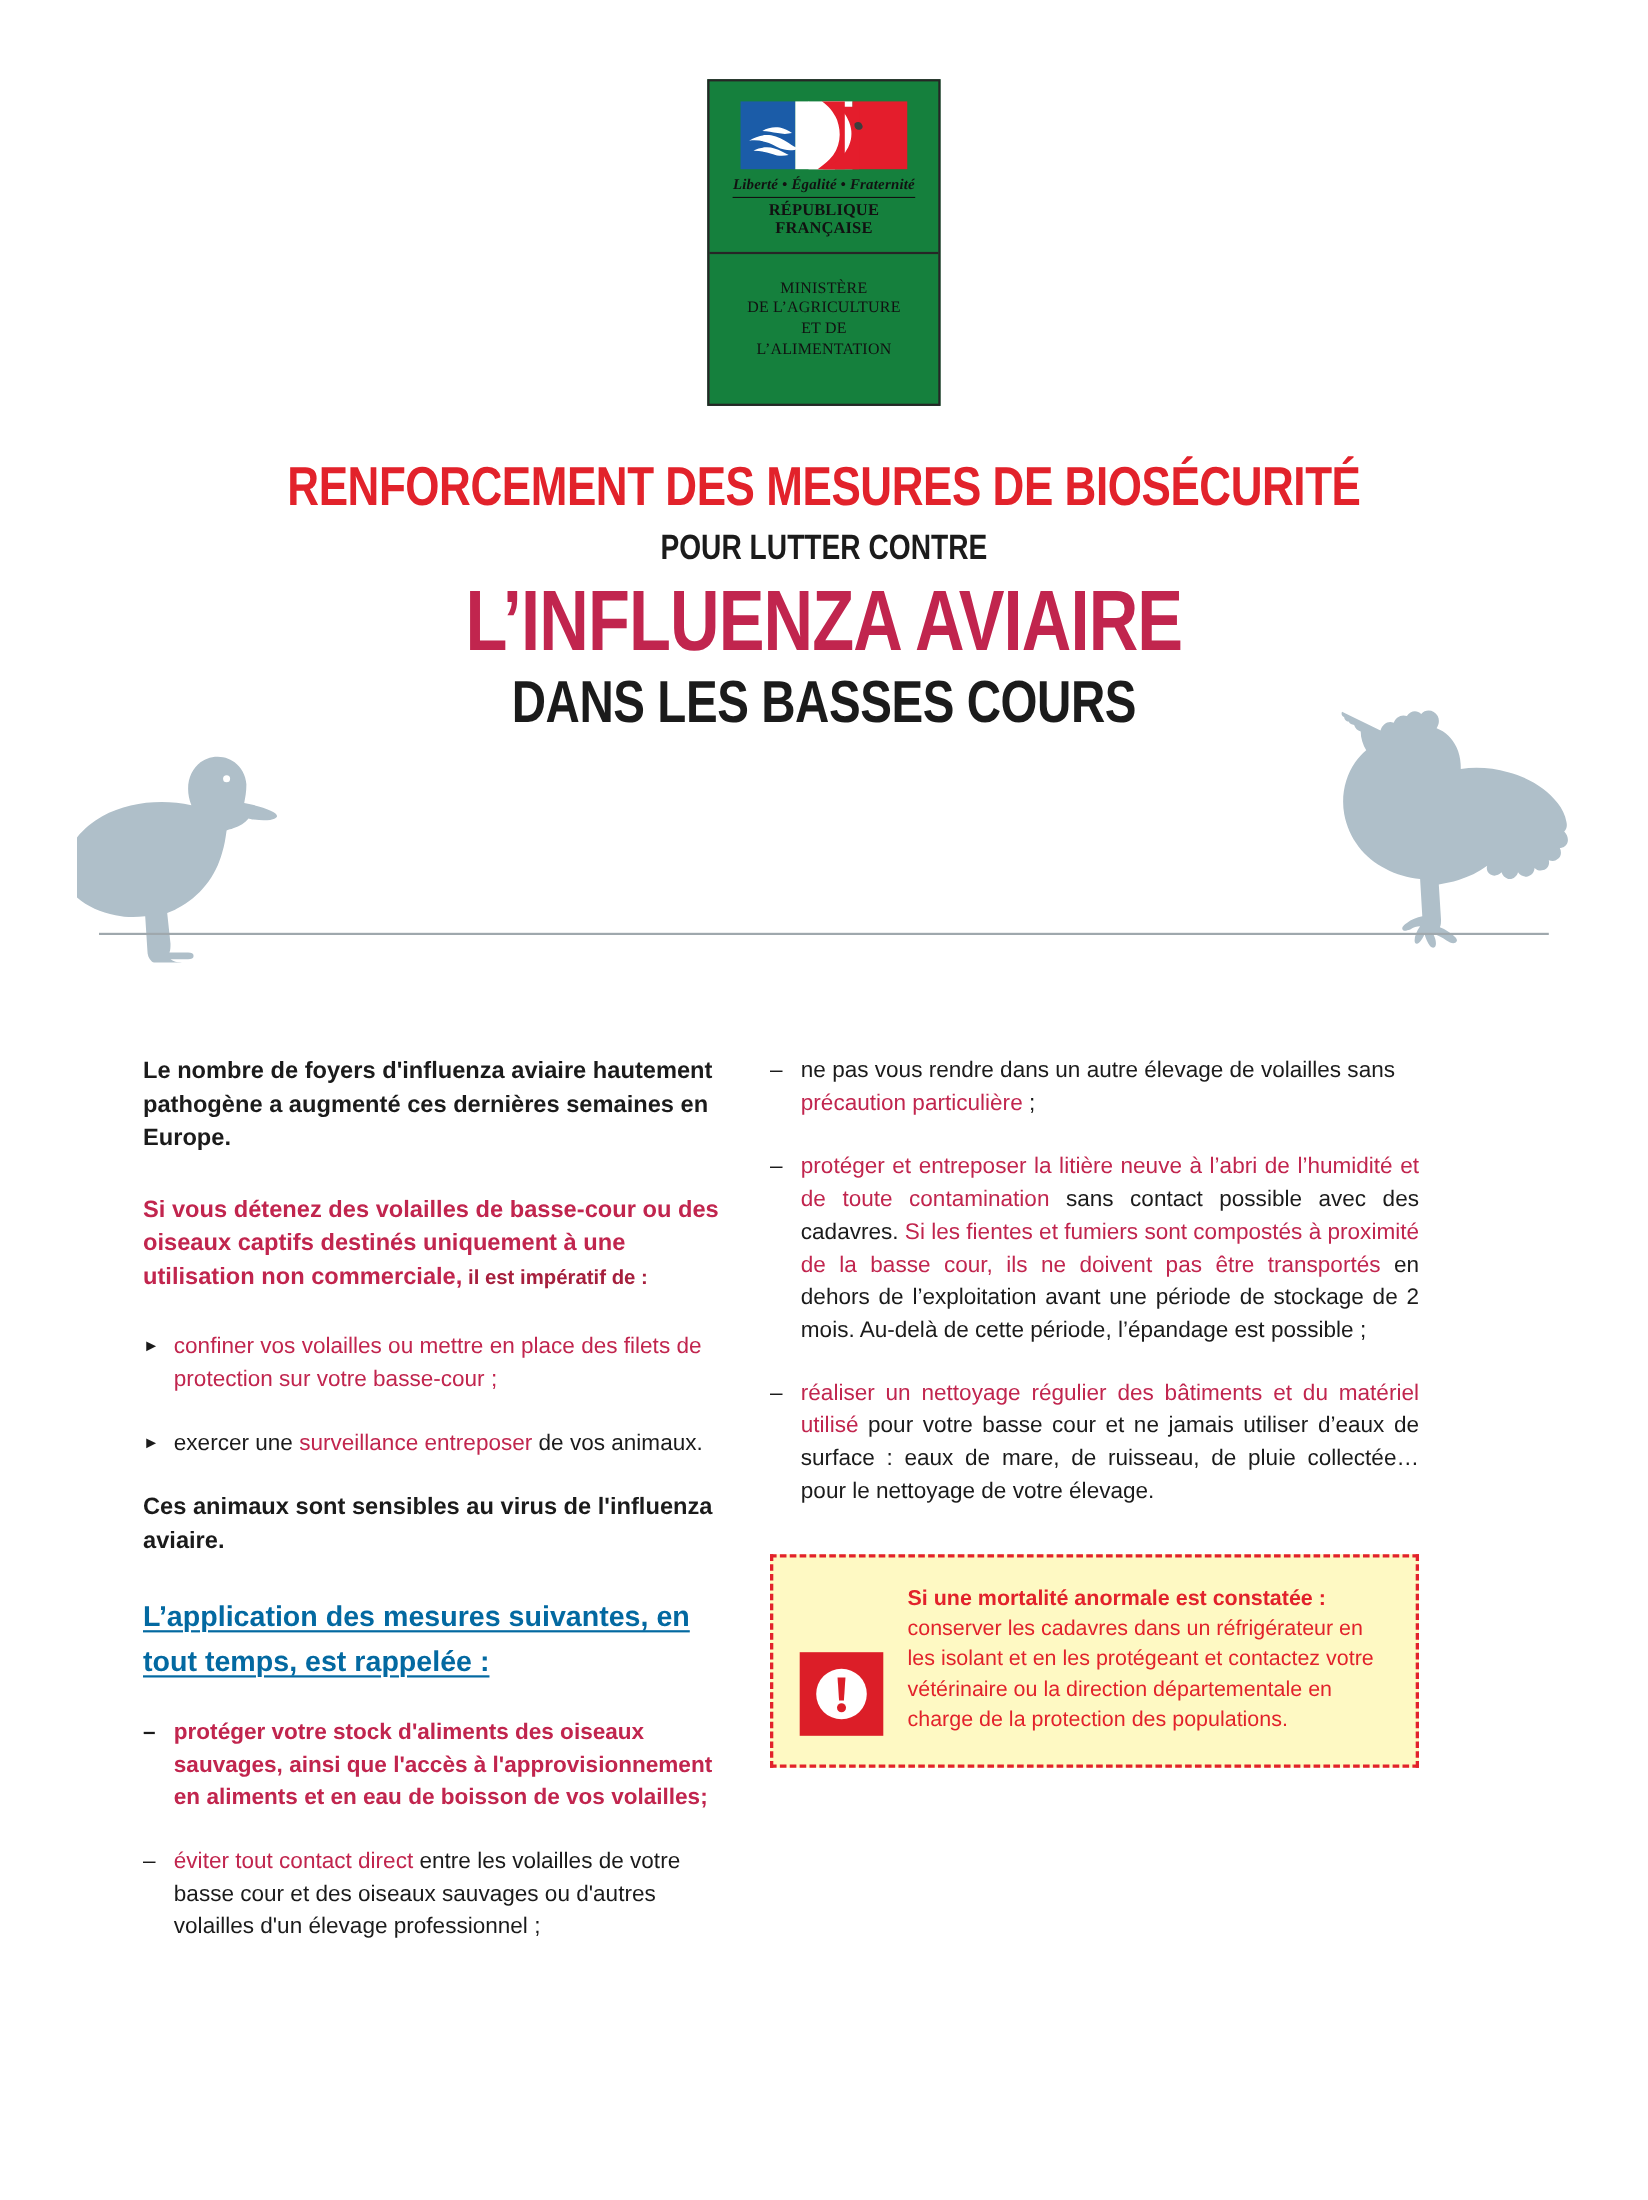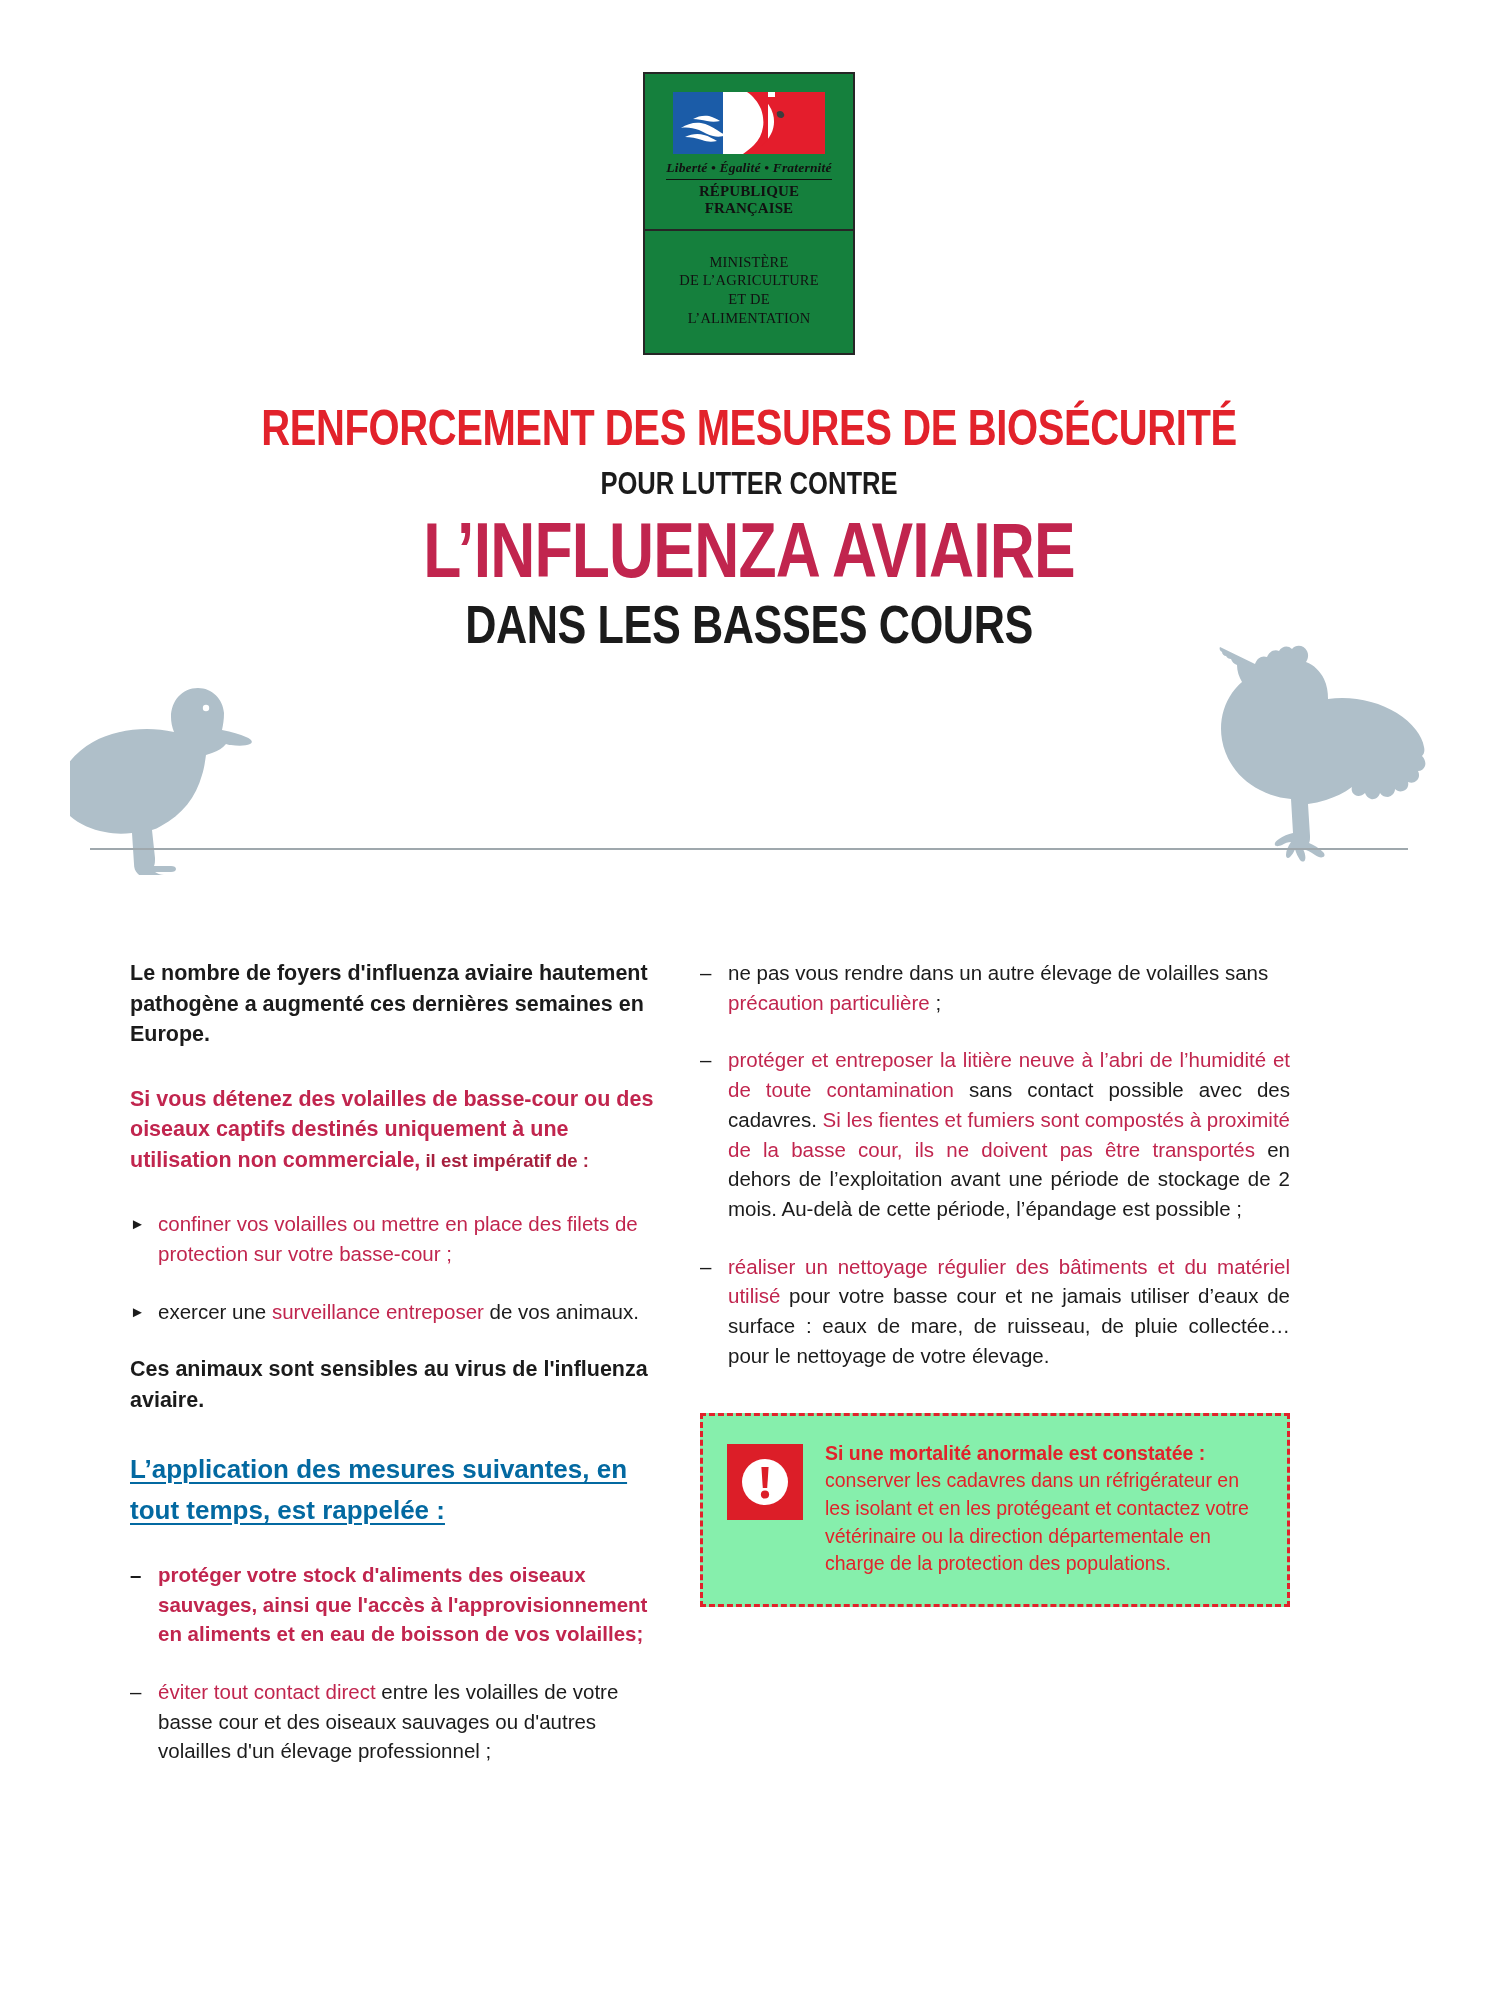--- a/index.html
+++ b/index.html
@@ -54,21 +54,21 @@
   }
   .republique {
     font-family: Liberation Serif, serif;
     font-weight: 700;
     font-size: 15px;
     color: #111;
     margin-top: 3px;
     letter-spacing: .1px;
   }
   .logo-bottom {
-    padding: 22px 10px 26px 10px;
+    padding: 22px 10px 40px 10px;
     text-align: center;
     font-family: "Liberation Serif", serif;
     font-size: 14.5px;
     line-height: 1.28;
     color: #111;
     letter-spacing: .2px;
   }
 
   
   .title-block {
@@ -237,25 +237,25 @@
   .k { color: #1b1b1b; }
 
   ul.items li.bold-item,
   ul.items li.bold-item .bodytext { font-weight: 700; }
   ul.items li.just .bodytext { text-align: justify; }
 
   
   .alert {
     margin-top: 42px;
     border: 3px dashed #E2222B;
-    background: #86efac;
+    background: #fef9c3;
     padding: 24px 26px 26px 24px;
     display: flex;
     gap: 22px;
-    align-items: flex-start;
+    align-items: flex-end;
   }
   .alert-icon {
     flex: 0 0 auto;
     width: 76px;
     height: 76px;
     background: #DC1E28;
     display: flex;
     align-items: center;
     justify-content: center;
     margin-top: 4px;

